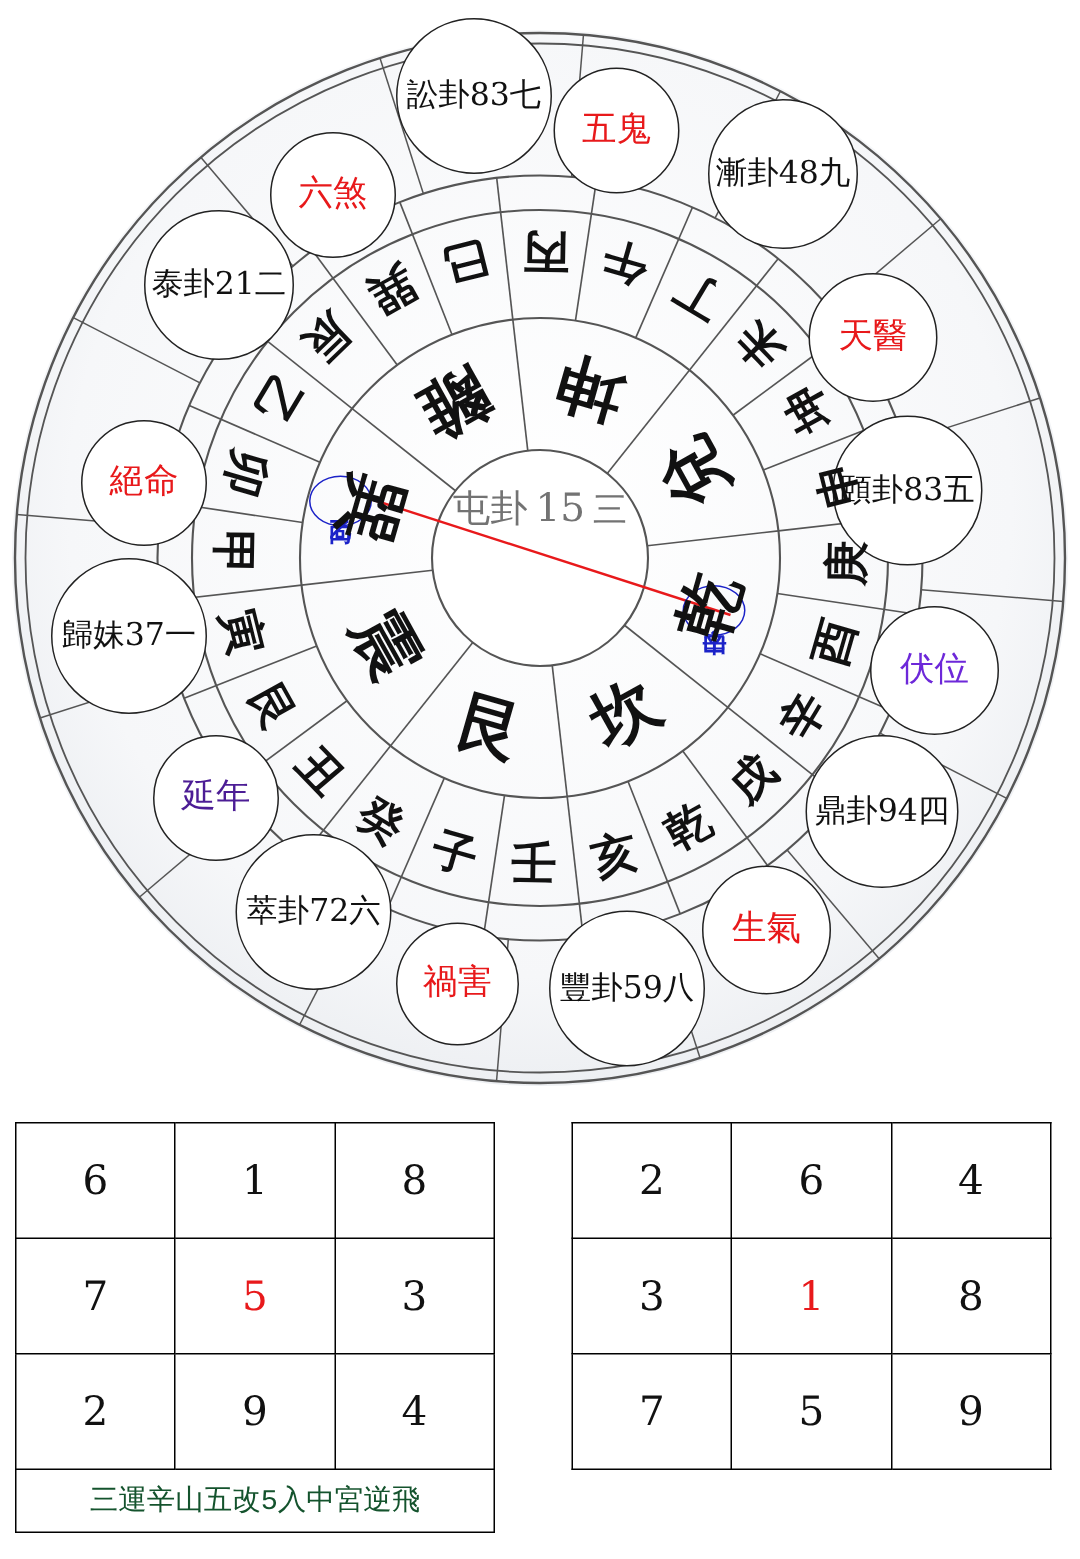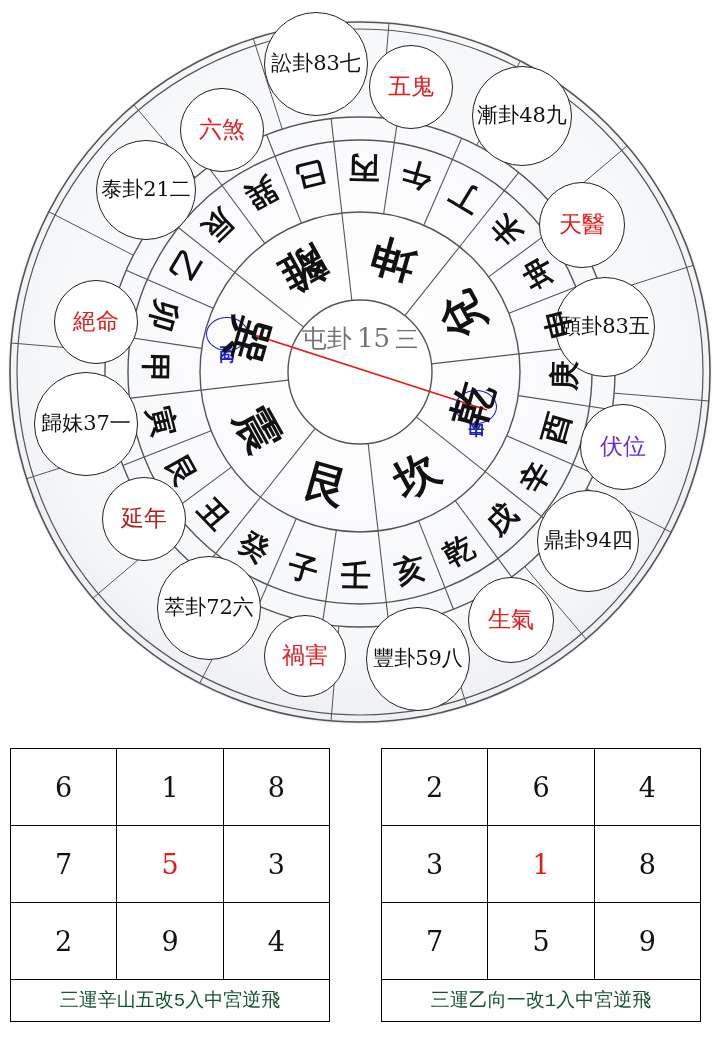--- a/index.html
+++ b/index.html
@@ -257,21 +257,21 @@
       <div class="bubble" style="left: 34px; top: 372px; width: 104px; height: 104px; color: rgb(17, 17, 17);">
         <span style="font-size: 21px;">歸妹</span>
         <span style="font-size: 21px;">37</span>
         <span style="font-size: 21px;">一</span>
       </div>
       <div class="bubble" style="left: 537px; top: 490px; width: 102px; height: 102px; color: rgb(17, 17, 17);">
         <span style="font-size: 21px;">鼎卦</span>
         <span style="font-size: 21px;">94</span>
         <span style="font-size: 21px;">四</span>
       </div>
-      <div class="bubble red" style="left: 102px; top: 477px; width: 84px; height: 84px; color: #b91c1c;">
+      <div class="bubble red" style="left: 102px; top: 490px; width: 84px; height: 84px; color: #4c1d95;">
         <span style="font-size: 23px;">延年</span>
       </div>
       <div class="bubble red" style="left: 468px; top: 577px; width: 86px; height: 86px; color: rgb(232, 25, 27);">
         <span style="font-size: 23px;">生氣</span>
       </div>
       <div class="bubble" style="left: 157px; top: 556px; width: 104px; height: 104px; color: rgb(17, 17, 17);">
         <span style="font-size: 21px;">萃卦</span>
         <span style="font-size: 21px;">72</span>
         <span style="font-size: 21px;">六</span>
       </div>
@@ -359,16 +359,15 @@
         <td class="center-red" style="color: rgb(232, 25, 27);">1</td>
         <td>8</td>
       </tr>
       <tr>
         <td>7</td>
         <td>5</td>
         <td>9</td>
       </tr>
     </tbody>
       </table>
-    <div class="caption">三運乙向一改1入中宮逆飛</div>
   </div>
 
 </div>
 
 </body></html>

